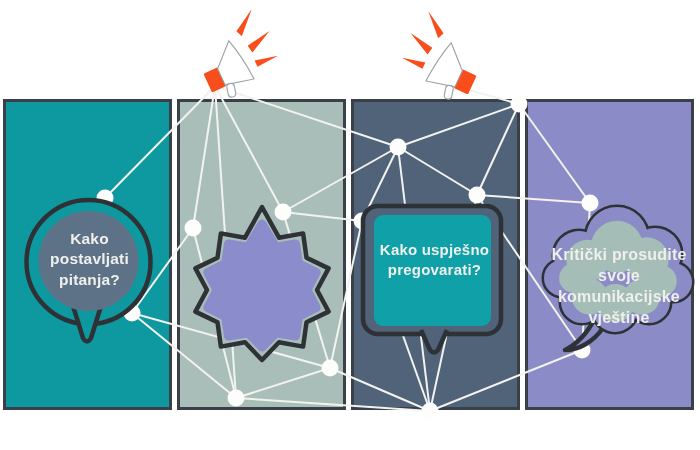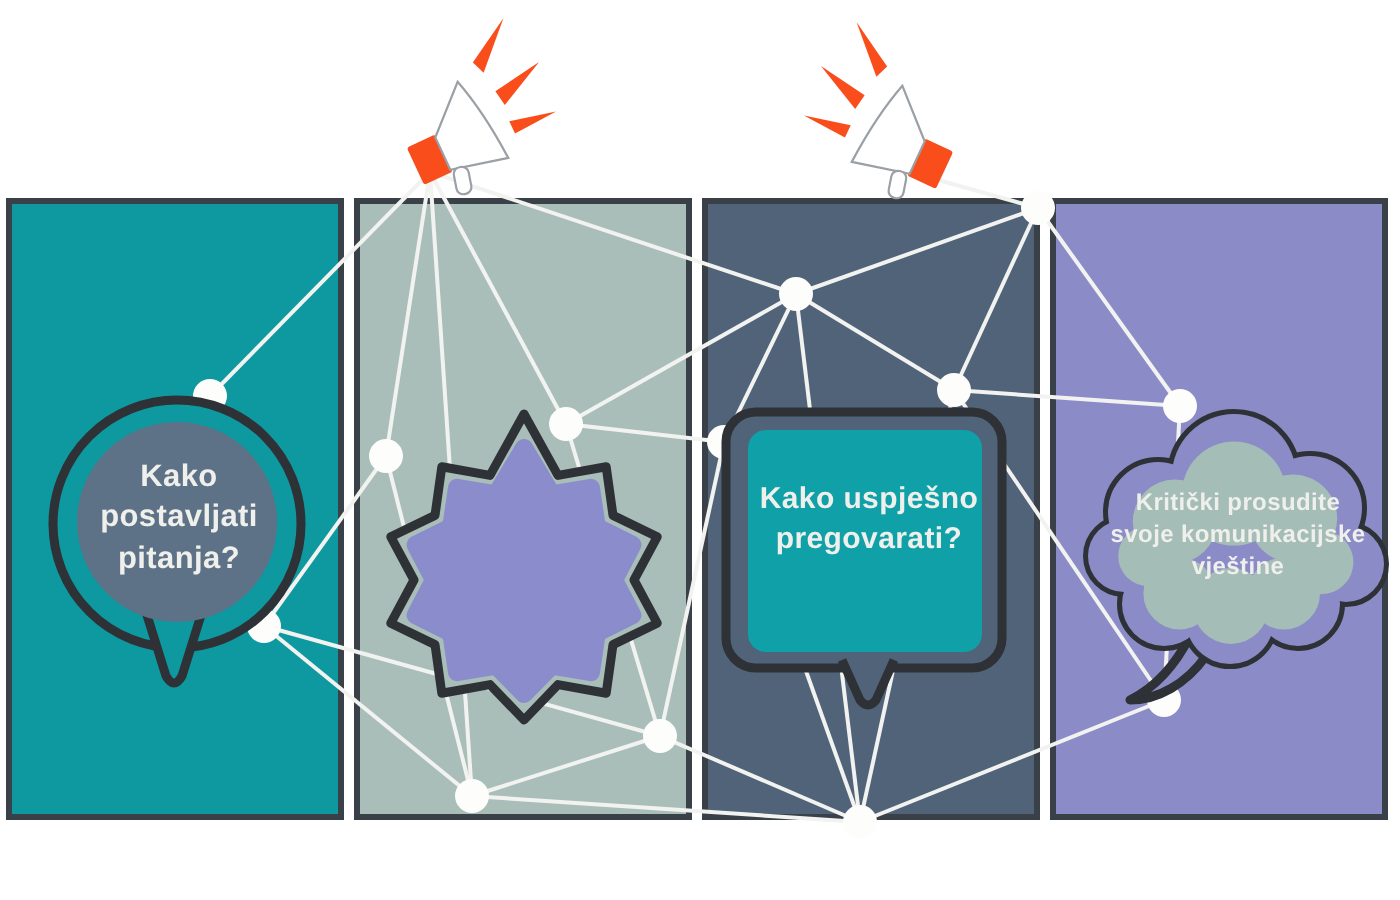--- a/index.html
+++ b/index.html
@@ -117,21 +117,21 @@
       <circle cx="52.4" cy="62.8" r="21"></circle>
         <circle cx="82" cy="48.8" r="26"></circle>
       <circle cx="111.6" cy="61.3" r="22"></circle>
         <circle cx="125.7" cy="83.1" r="16"></circle>
       <circle cx="107" cy="98.7" r="18"></circle>
         <circle cx="80.4" cy="105" r="19"></circle>
       <circle cx="54.7" cy="98.7" r="18"></circle>
         <circle cx="39.1" cy="80" r="15"></circle>
     </g>
   </svg>
-  <div class="bubble-label" style="left:551px;top:244px;width:136px;font-size:12px;">Kritički prosudite svoje komunikacijske vještine</div>
+  <div class="bubble-label" style="left:551px;top:244px;width:136px;font-size:16px;">Kritički prosudite svoje komunikacijske vještine</div>
 
   <svg class="megaphone" style="left:196px;top:6px;" width="100" height="100" viewBox="0 -26 140 146">
     <g transform="rotate(-25 60 62)">
       <polygon points="78,14 112,-6 82,24" fill="#f94d1b"></polygon>
       <polygon points="84,40 122,34 86,52" fill="#f94d1b"></polygon>
       <polygon points="84,64 118,72 84,74" fill="#f94d1b"></polygon>
       <rect x="8" y="50" width="23" height="30" rx="2" fill="#f94d1b"></rect>
       <path d="M30,52 L62,22 Q70,50 72,88 L30,78 Z" fill="#ffffff" stroke="#9aa0a5" stroke-width="1.6"></path>
       <rect x="31" y="79" width="11" height="20" rx="5" fill="#ffffff" stroke="#9aa0a5" stroke-width="1.6" transform="rotate(14 36 82)"></rect>
     </g>

